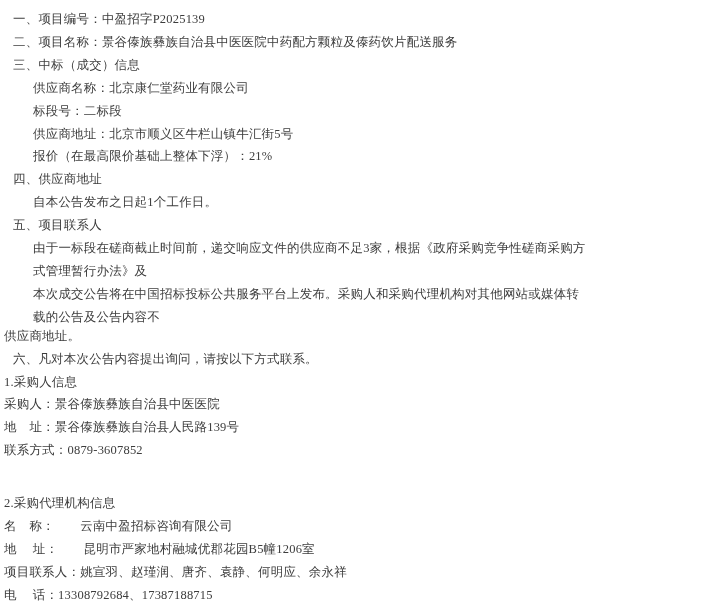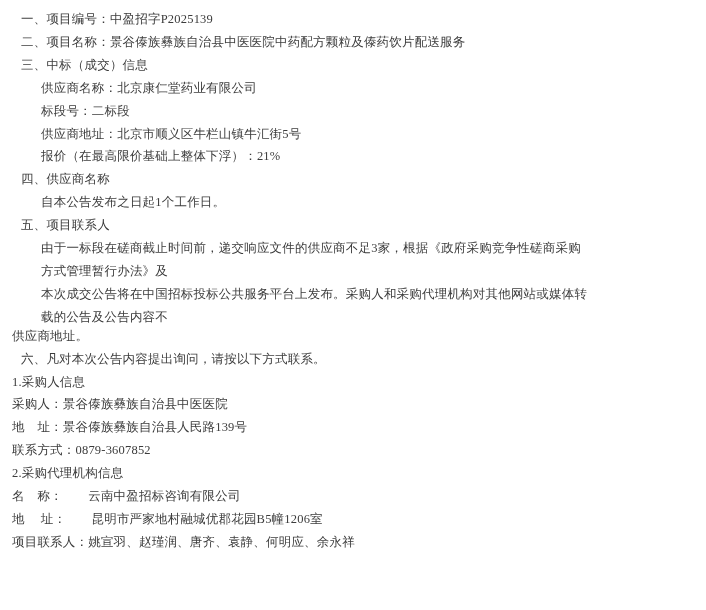--- a/index.html
+++ b/index.html
@@ -11,21 +11,21 @@
     width: 706px;
     height: 610px;
     overflow: hidden;
     font-family: "Liberation Serif", "DejaVu Serif", serif;
     color: #3c3c3c;
   }
   .page {
     box-sizing: border-box;
     width: 593px;
     height: 610px;
-    padding: 8px 2px 0 12px;
+    padding: 8px 2px 0 4px;
     background: #ffffff;
   }
   .doc-lines {
     font-size: 12.5px;
     line-height: 22.9px;
   }
   .line {
     white-space: pre-wrap;
     letter-spacing: 0.2px;
   }
@@ -33,43 +33,44 @@
   .line.heading { padding-left: 9px; }
   
   .line.sub { padding-left: 29px; }
   
   .line.para-first { padding-left: 29px; }
   
   .line.para-cont { padding-left: 0; margin-top: -4px; }
   
   .line.flush { padding-left: 0; }
   
-  .line.gap-before { margin-top: 0; }
+  .line.gap-before { margin-top: 30px; }
 </style>
 </head>
 <body>
 
 <main class="page">
   <div class="doc-lines">
       <div class="line heading">一、项目编号：中盈招字P2025139</div>
       <div class="line heading">二、项目名称：景谷傣族彝族自治县中医医院中药配方颗粒及傣药饮片配送服务</div>
       <div class="line heading">三、中标（成交）信息</div>
       <div class="line sub">供应商名称：北京康仁堂药业有限公司</div>
       <div class="line sub">标段号：二标段</div>
       <div class="line sub">供应商地址：北京市顺义区牛栏山镇牛汇街5号</div>
       <div class="line sub">报价（在最高限价基础上整体下浮）：21%</div>
-      <div class="line heading">四、供应商名称</div>
+      <div class="line heading">四、供应商地址</div>
       <div class="line sub">自本公告发布之日起1个工作日。</div>
       <div class="line heading">五、项目联系人</div>
       <div class="line para-first">由于一标段在磋商截止时间前，递交响应文件的供应商不足3家，根据《政府采购竞争性磋商采购方式管理暂行办法》及</div>
       <div class="line para-first">本次成交公告将在中国招标投标公共服务平台上发布。采购人和采购代理机构对其他网站或媒体转载的公告及公告内容不</div>
       <div class="line para-cont">供应商地址。</div>
       <div class="line heading">六、凡对本次公告内容提出询问，请按以下方式联系。</div>
       <div class="line flush">1.采购人信息</div>
       <div class="line flush">采购人：景谷傣族彝族自治县中医医院</div>
       <div class="line flush">地　址：景谷傣族彝族自治县人民路139号</div>
       <div class="line flush">联系方式：0879-3607852</div>
       <div class="line flush gap-before">2.采购代理机构信息</div>
       <div class="line flush">名　称：　　云南中盈招标咨询有限公司</div>
       <div class="line flush">地　 址：　　昆明市严家地村融城优郡花园B5幢1206室</div>
       <div class="line flush">项目联系人：姚宣羽、赵瑾润、唐齐、袁静、何明应、余永祥</div>
+      <div class="line flush">电　 话：13308792684、17387188715</div>
     </div>
 </main>
 
 </body></html>

